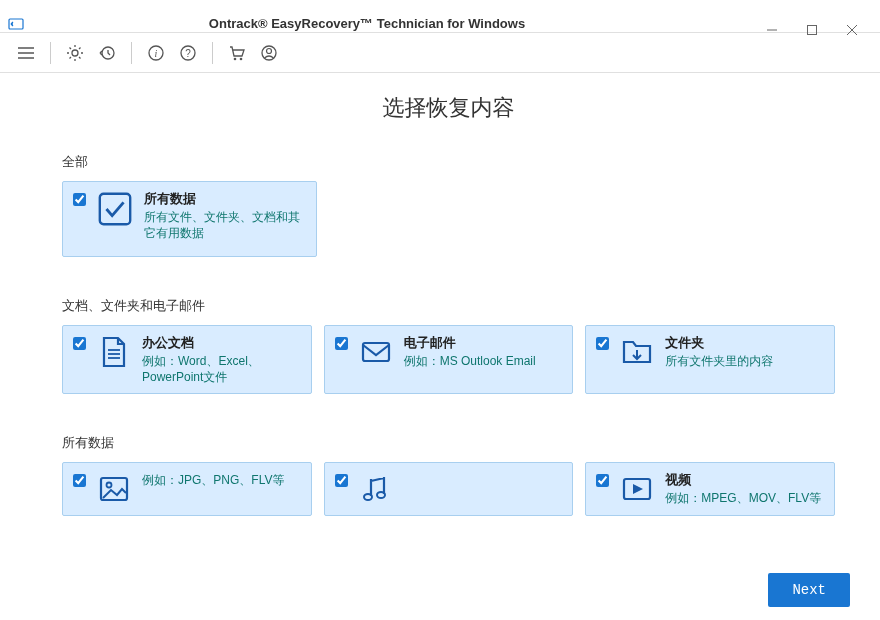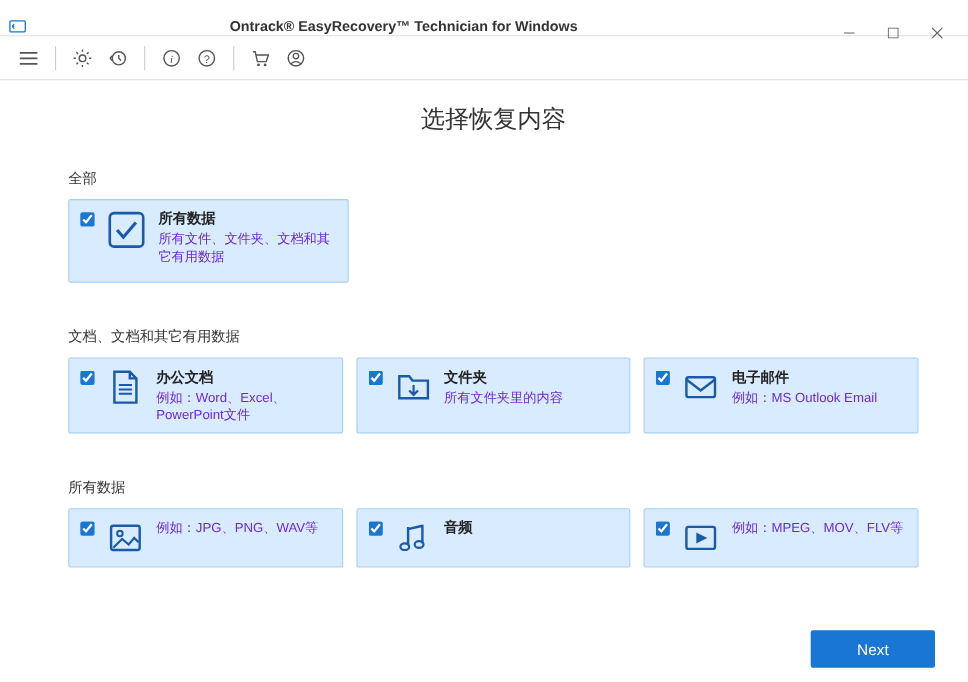--- a/index.html
+++ b/index.html
@@ -22,24 +22,24 @@
     .section { margin-bottom: 40px; }
     
     .row { display: flex; gap: 12px; }
     .card { background: #d9ecff; border: 1px solid #a8cfef; border-radius: 2px; padding: 8px 10px; display: flex; align-items: flex-start; gap: 10px; width: 252px; min-height: 52px; }
     .card.wide { width: 255px; min-height: 76px; }
     .card input[type=checkbox] { margin-top: 3px; accent-color: #1976d2; }
     .card-icon { width: 36px; height: 36px; flex-shrink: 0; margin-top: 0; }
     .card-icon.big { width: 38px; height: 38px; }
     .card-text { flex: 1; min-width: 0; }
     .card-title { font-weight: 700; font-size: 13px; color: #222; }
-    .card-desc { font-size: 12px; color: #6d28d9; margin-top: 2px; line-height: 1.3; }
+    .card-desc { font-size: 12px; color: #0f766e; margin-top: 2px; line-height: 1.3; }
     
     .footer { position: absolute; bottom: 0; left: 0; right: 0; height: 60px; display: flex; align-items: center; justify-content: flex-end; padding: 0 30px; }
-    .next-btn { background: #1976d2; color: #fff; border: none; padding: 9px 42px; font-size: 14px; cursor: pointer; border-radius: 2px; }
+    .next-btn { background: #1976d2; color: #fff; border: none; padding: 9px 24px; font-size: 14px; cursor: pointer; border-radius: 2px; font-family: Liberation Mono, monospace; }
     
     svg { display: block; }
   </style>
 </head>
 <body>
 
 <div class="titlebar">
   <span class="titlebar-icon">
     <svg viewBox="0 0 16 16">
         <rect x="1" y="3" width="14" height="10" rx="1" fill="none" stroke="#1976d2" stroke-width="1.2"></rect>
@@ -135,21 +135,21 @@
         </span>
         <div class="card-text">
           <div class="card-title">所有数据</div>
           <div class="card-desc">所有文件、文件夹、文档和其它有用数据</div>
         </div>
       </div>
     </div>
   </div>
 
   <div class="section">
-    <div class="section-label">文档、文档和其它有用数据</div>
+    <div class="section-label">文档、文件夹和电子邮件</div>
     <div class="row">
       <div class="card">
         <input type="checkbox" checked="" style="">
         <span class="card-icon">
           <svg viewBox="0 0 36 36">
               <path d="M8 4 L22 4 L28 10 L28 32 L8 32 Z" fill="none" stroke="#1a5aa8" stroke-width="2.2"></path>
               <path d="M22 4 L22 10 L28 10" fill="none" stroke="#1a5aa8" stroke-width="2.2"></path>
               <line x1="12" y1="16" x2="24" y2="16" stroke="#1a5aa8" stroke-width="1.8"></line>
               <line x1="12" y1="20" x2="24" y2="20" stroke="#1a5aa8" stroke-width="1.8"></line>
               <line x1="12" y1="24" x2="24" y2="24" stroke="#1a5aa8" stroke-width="1.8"></line>
@@ -157,83 +157,83 @@
         </span>
         <div class="card-text">
           <div class="card-title">办公文档</div>
           <div class="card-desc">例如：Word、Excel、PowerPoint文件</div>
         </div>
       </div>
       <div class="card">
         <input type="checkbox" checked="" style="">
         <span class="card-icon">
           <svg viewBox="0 0 36 36">
+              <rect x="5" y="9" width="26" height="18" rx="2" fill="none" stroke="#1a5aa8" stroke-width="2.2"></rect>
+              <path d="M5 11 L18 21 L31 11" fill="none" stroke="#1a5aa8" stroke-width="2.2"></path>
+            </svg>
+        </span>
+        <div class="card-text">
+          <div class="card-title">电子邮件</div>
+          <div class="card-desc">例如：MS Outlook Email</div>
+        </div>
+      </div>
+      <div class="card">
+        <input type="checkbox" checked="" style="">
+        <span class="card-icon">
+          <svg viewBox="0 0 36 36">
               <path d="M5 10 L5 28 L31 28 L31 12 L17 12 L14 8 L5 8 Z" fill="none" stroke="#1a5aa8" stroke-width="2.2"></path>
               <path d="M18 16 L18 24 M14 21 L18 25 L22 21" fill="none" stroke="#1a5aa8" stroke-width="2"></path>
             </svg>
         </span>
         <div class="card-text">
           <div class="card-title">文件夹</div>
           <div class="card-desc">所有文件夹里的内容</div>
-        </div>
-      </div>
-      <div class="card">
-        <input type="checkbox" checked="" style="">
-        <span class="card-icon">
-          <svg viewBox="0 0 36 36">
-              <rect x="5" y="9" width="26" height="18" rx="2" fill="none" stroke="#1a5aa8" stroke-width="2.2"></rect>
-              <path d="M5 11 L18 21 L31 11" fill="none" stroke="#1a5aa8" stroke-width="2.2"></path>
-            </svg>
-        </span>
-        <div class="card-text">
-          <div class="card-title">电子邮件</div>
-          <div class="card-desc">例如：MS Outlook Email</div>
         </div>
       </div>
     </div>
   </div>
 
   <div class="section">
     <div class="section-label">所有数据</div>
     <div class="row">
       <div class="card">
         <input type="checkbox" checked="" style="">
         <span class="card-icon">
           <svg viewBox="0 0 36 36">
               <rect x="5" y="7" width="26" height="22" rx="2" fill="none" stroke="#1a5aa8" stroke-width="2.2"></rect>
               <circle cx="13" cy="14" r="2.5" fill="none" stroke="#1a5aa8" stroke-width="1.8"></circle>
               <path d="M7 27 L15 19 L21 24 L26 18 L30 22" fill="none" stroke="#1a5aa8" stroke-width="2"></path>
             </svg>
         </span>
         <div class="card-text">
-          <div class="card-desc">例如：JPG、PNG、WAV等</div>
+          <div class="card-desc">例如：JPG、PNG、FLV等</div>
         </div>
       </div>
       <div class="card">
         <input type="checkbox" checked="" style="">
         <span class="card-icon">
           <svg viewBox="0 0 36 36">
               <path d="M13 8 L13 25 M26 6 L26 23 M13 10 L26 7" fill="none" stroke="#1a5aa8" stroke-width="2.2"></path>
               <ellipse cx="10" cy="26" rx="4" ry="3" fill="none" stroke="#1a5aa8" stroke-width="2"></ellipse>
               <ellipse cx="23" cy="24" rx="4" ry="3" fill="none" stroke="#1a5aa8" stroke-width="2"></ellipse>
             </svg>
         </span>
         <div class="card-text">
-          <div class="card-title">音频</div>
         </div>
       </div>
       <div class="card">
         <input type="checkbox" checked="" style="">
         <span class="card-icon">
           <svg viewBox="0 0 36 36">
               <rect x="5" y="8" width="26" height="20" rx="2" fill="none" stroke="#1a5aa8" stroke-width="2.2"></rect>
               <path d="M14 13 L24 18 L14 23 Z" fill="#1a5aa8"></path>
             </svg>
         </span>
         <div class="card-text">
+          <div class="card-title">视频</div>
           <div class="card-desc">例如：MPEG、MOV、FLV等</div>
         </div>
       </div>
     </div>
   </div>
 </div>
 
 <div class="footer">
   <button class="next-btn">Next</button>
 </div>

